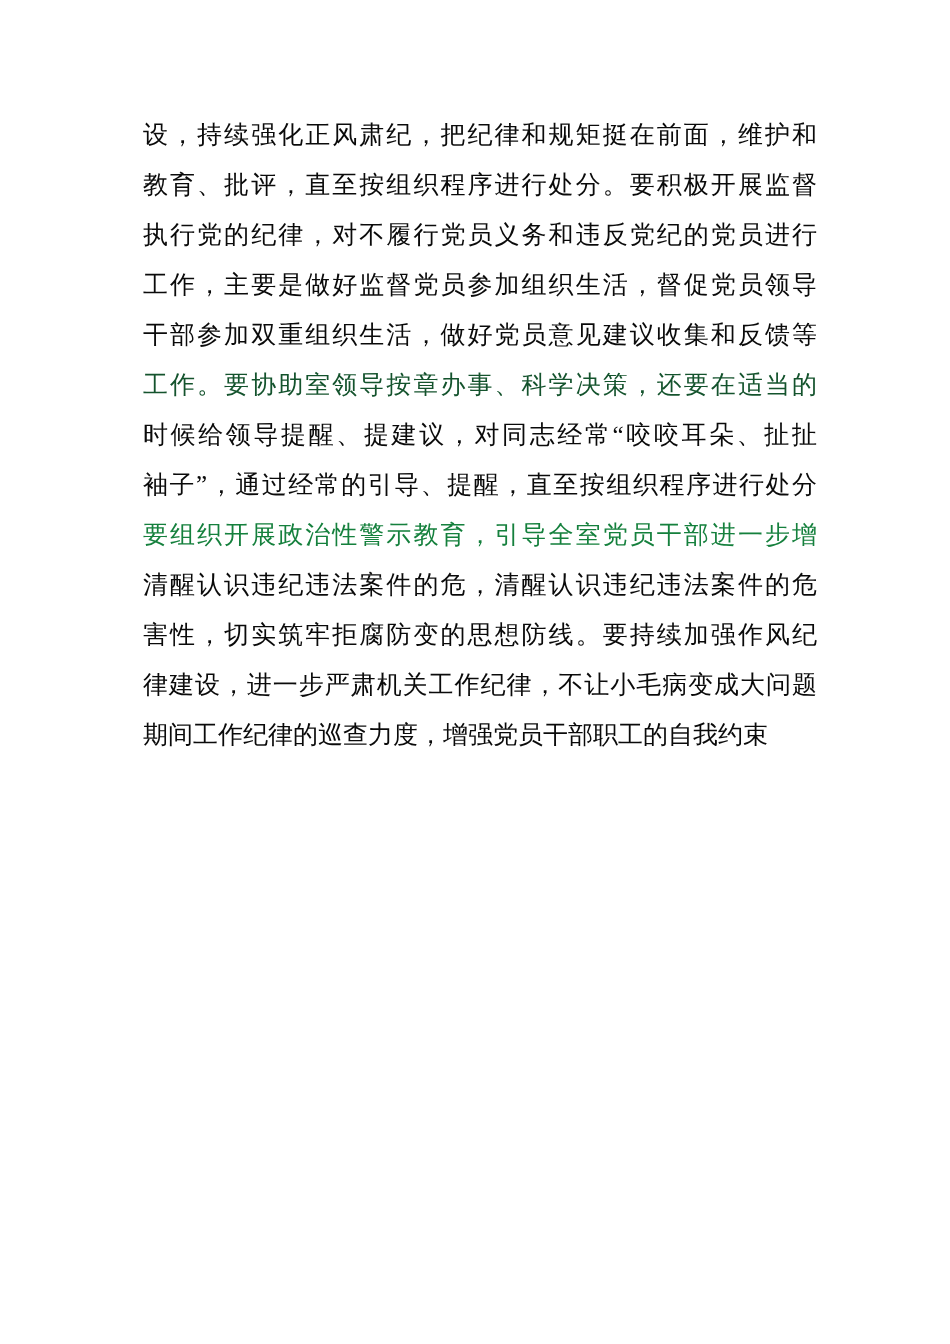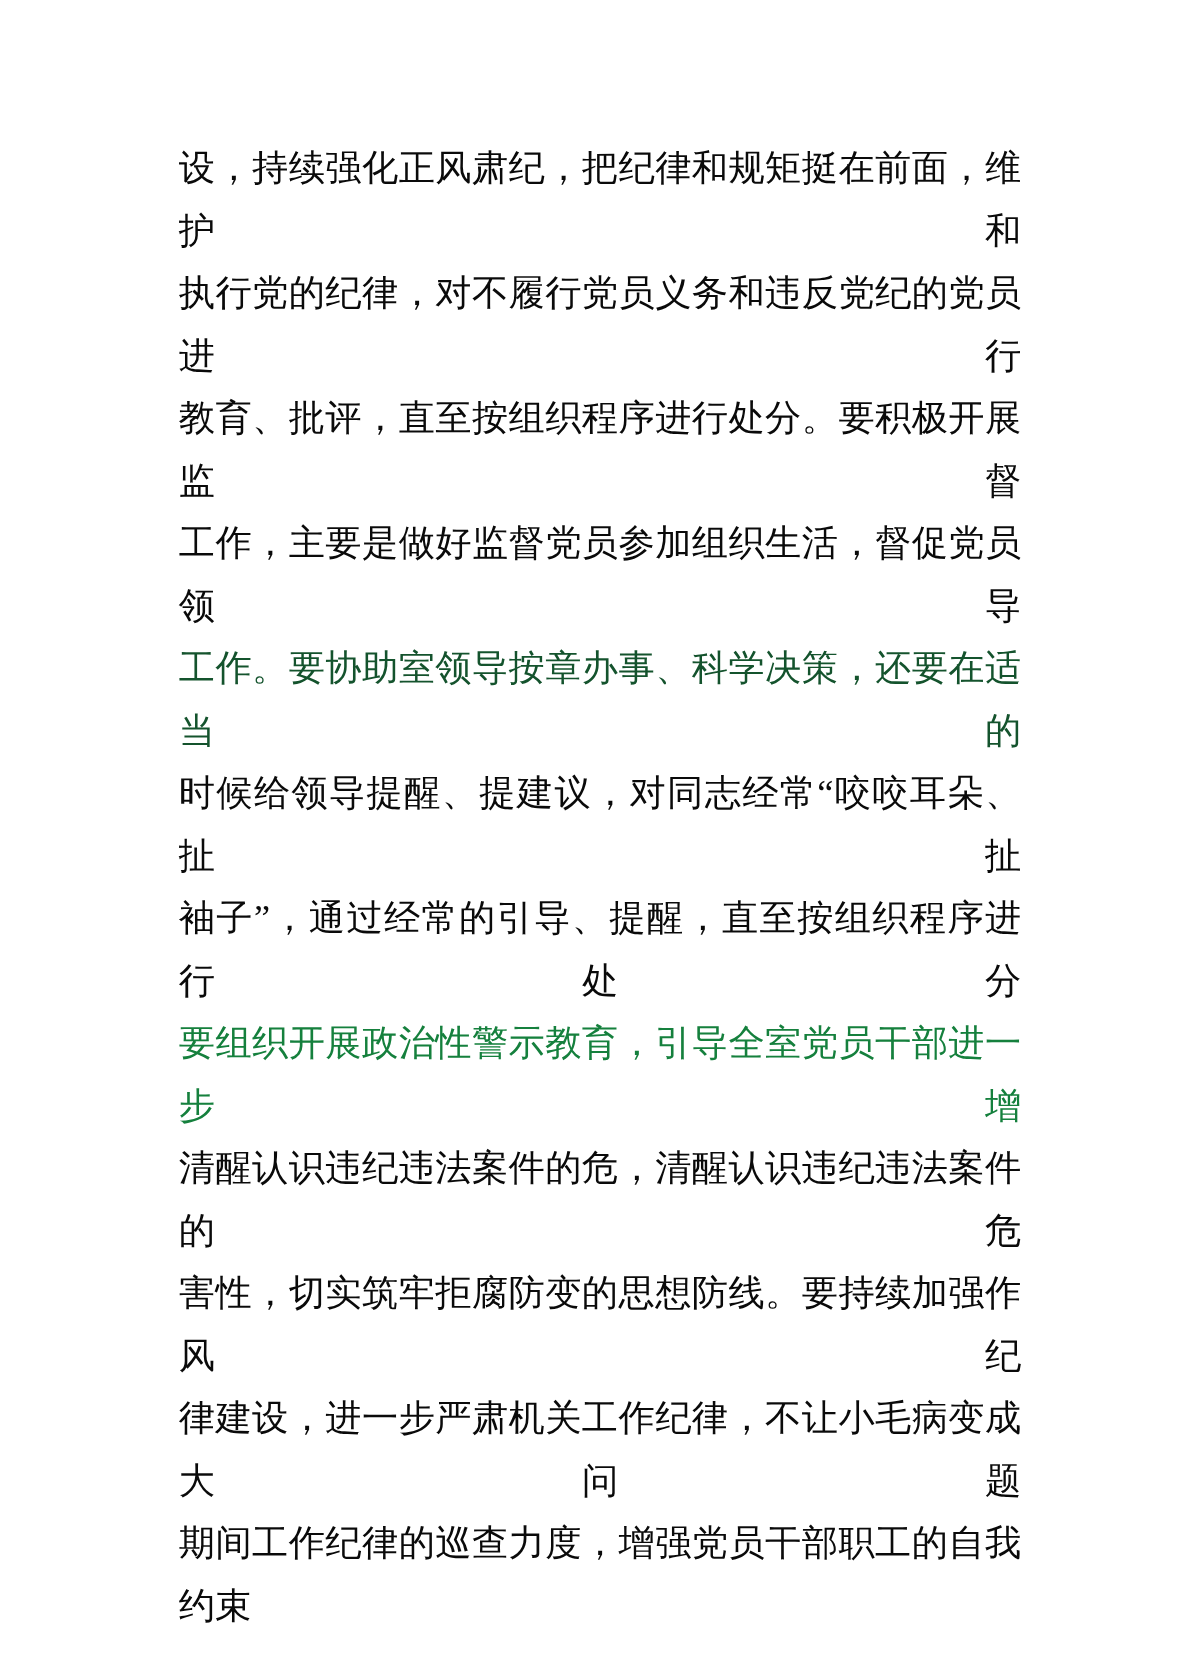--- a/index.html
+++ b/index.html
@@ -23,43 +23,44 @@
   }
   .document-content {
     width: 674px;
   }
   .paragraph {
     margin: 0;
     padding: 0;
   }
   .line {
     font-family: "Liberation Serif", "DejaVu Serif", serif;
-    font-size: 29px;
+    font-size: 25px;
     line-height: 50px;
     color: #0a0a0a;
     text-align: justify;
     text-align-last: justify;
     white-space: nowrap-none;
     letter-spacing: 0px;
   }
   
   .paragraph:not(.continues) .line:last-child {
     text-align-last: left;
   }
 </style>
 </head>
 <body>
 
 <div class="page" style="background: rgb(255, 255, 255);">
   <div class="document-content" id="doc">
       <div class="paragraph">
         <div class="line" style="color: rgb(10, 10, 10);">设，持续强化正风肃纪，把纪律和规矩挺在前面，维护和</div>
+        <div class="line" style="color: rgb(10, 10, 10);">教育、批评，直至按组织程序进行处分。要积极开展监督</div>
         <div class="line" style="color: rgb(10, 10, 10);">执行党的纪律，对不履行党员义务和违反党纪的党员进行</div>
-        <div class="line" style="color: rgb(10, 10, 10);">教育、批评，直至按组织程序进行处分。要积极开展监督</div>
         <div class="line" style="color: rgb(10, 10, 10);">工作，主要是做好监督党员参加组织生活，督促党员领导</div>
+        <div class="line" style="color: rgb(10, 10, 10);">干部参加双重组织生活，做好党员意见建议收集和反馈等</div>
         <div class="line" style="color: #14532d;">工作。要协助室领导按章办事、科学决策，还要在适当的</div>
         <div class="line" style="color: rgb(10, 10, 10);">时候给领导提醒、提建议，对同志经常“咬咬耳朵、扯扯</div>
         <div class="line" style="color: rgb(10, 10, 10);">袖子”，通过经常的引导、提醒，直至按组织程序进行处分</div>
         <div class="line" style="color: #15803d;">要组织开展政治性警示教育，引导全室党员干部进一步增</div>
         <div class="line" style="color: rgb(10, 10, 10);">清醒认识违纪违法案件的危，清醒认识违纪违法案件的危</div>
         <div class="line" style="color: rgb(10, 10, 10);">害性，切实筑牢拒腐防变的思想防线。要持续加强作风纪</div>
         <div class="line" style="color: rgb(10, 10, 10);">律建设，进一步严肃机关工作纪律，不让小毛病变成大问题</div>
         <div class="line" style="color: rgb(10, 10, 10);">期间工作纪律的巡查力度，增强党员干部职工的自我约束</div>
       </div>
     </div>

